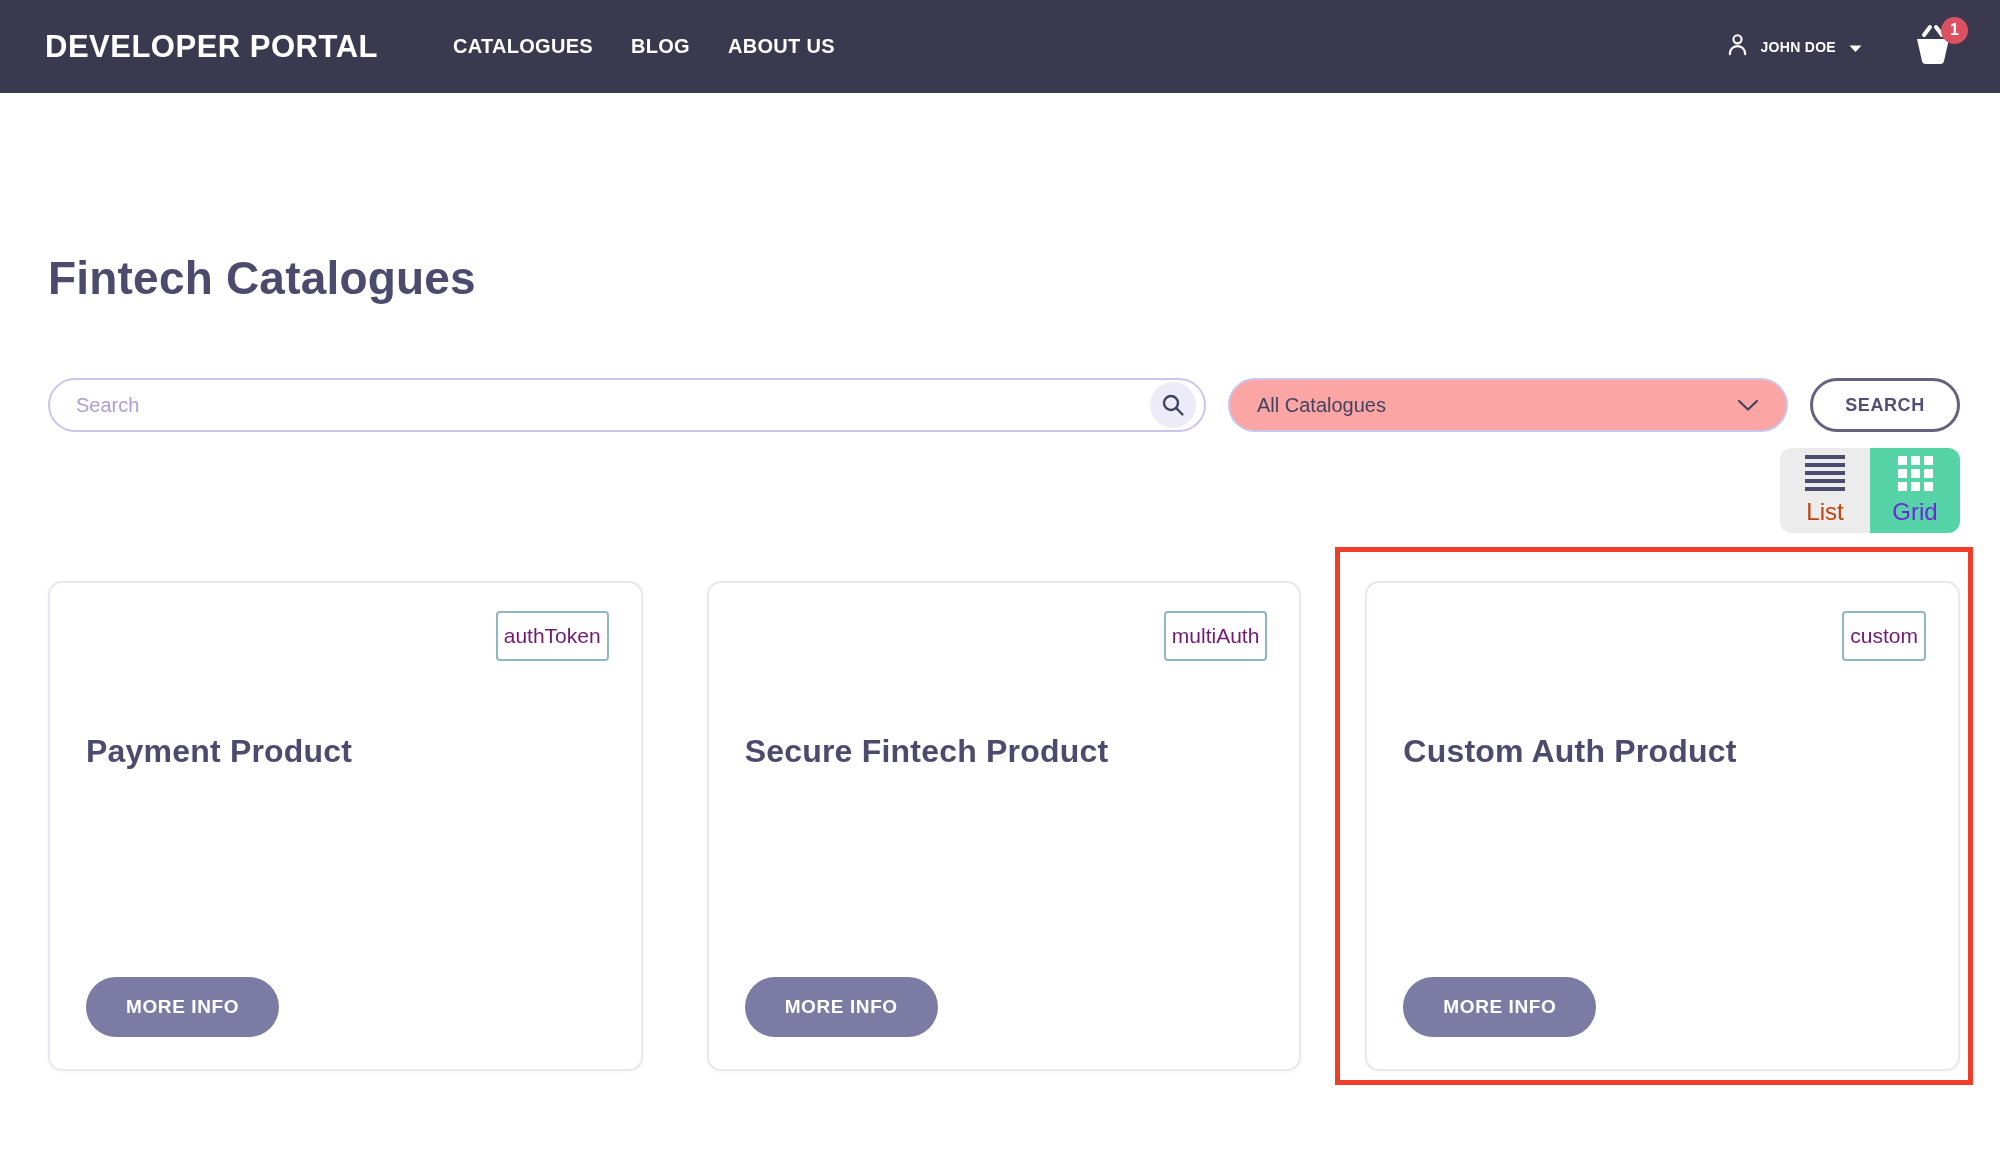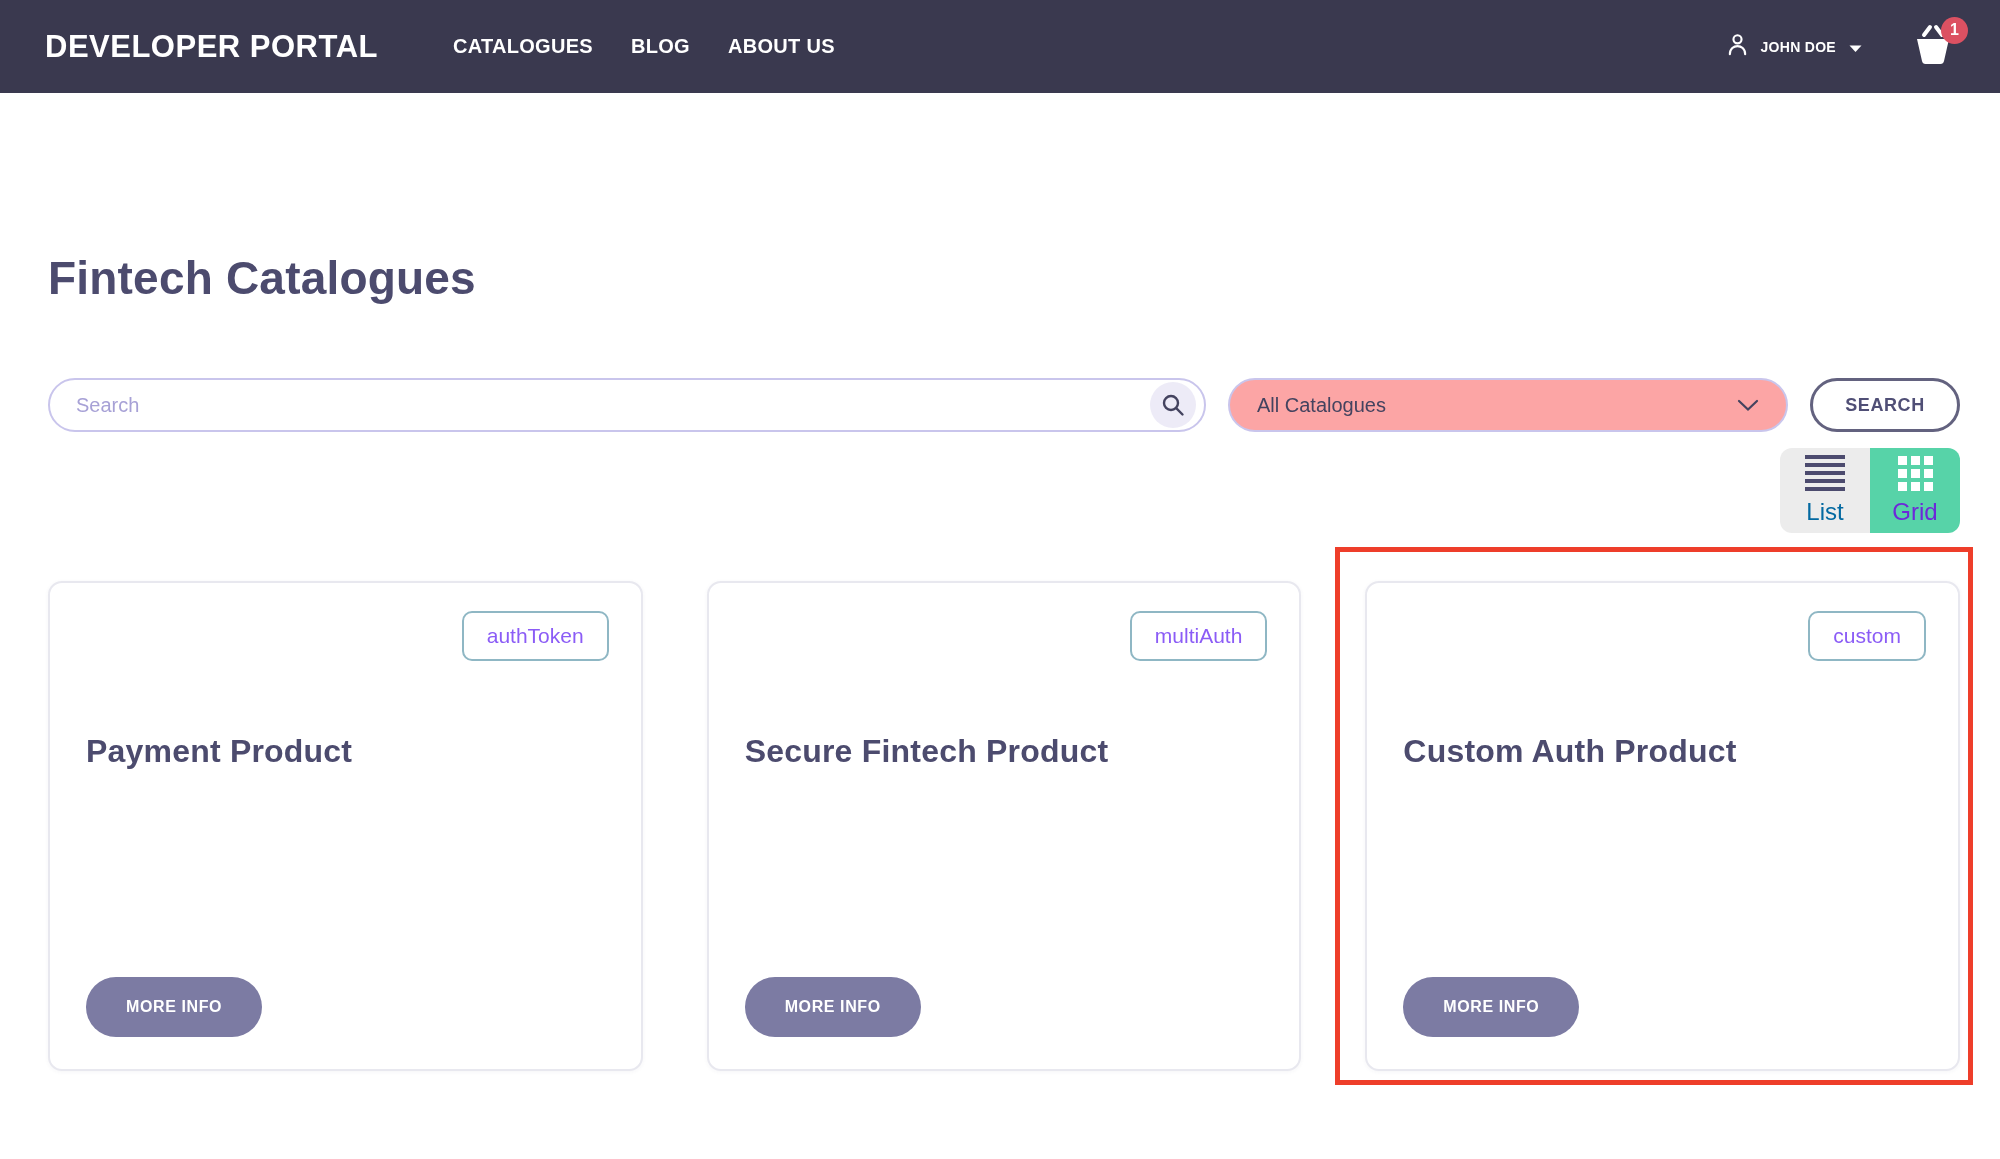--- a/index.html
+++ b/index.html
@@ -171,21 +171,21 @@
     display: flex;
     flex-direction: column;
     align-items: center;
     justify-content: center;
     gap: 7px;
     font-size: 24px;
     cursor: pointer;
   }
   .toggle-list {
     background: #ececec;
-    color: #0369a1;
+    color: #c2410c;
     border-radius: 12px 0 0 12px;
     text-align: right;
   }
   .toggle-grid {
     background: #57d3a8;
     color: #6d28d9;
     border-radius: 0 12px 12px 0;
   }
   .list-icon {
     width: 40px;
@@ -213,24 +213,24 @@
     background: #ffffff;
     border: 2px solid #e8e8ef;
     border-radius: 14px;
     box-shadow: 0 1px 4px rgba(60, 60, 90, 0.05);
   }
   .card-tag {
     position: absolute;
     top: 28px;
     right: 32px;
     border: 2.5px solid #8fb7c4;
-    border-radius: 10px;
-    padding: 11px 23px;
+    border-radius: 4px;
+    padding: 11px 6px;
     font-size: 21px;
-    color: #8b5cf6;
+    color: #701a75;
   }
   .card-title {
     position: absolute;
     top: 150px;
     left: 36px;
     font-size: 32px;
     font-weight: bold;
     color: #4c4b6e;
     letter-spacing: 0.2px;
   }
@@ -238,21 +238,21 @@
     position: absolute;
     bottom: 32px;
     left: 36px;
     height: 60px;
     padding: 0 40px;
     border: none;
     border-radius: 30px;
     background: #7c7ba3;
     color: #ffffff;
     font-family: "Liberation Sans", sans-serif;
-    font-size: 16px;
+    font-size: 19px;
     font-weight: bold;
     letter-spacing: 0.6px;
     cursor: pointer;
   }
   .red-annotation {
     position: absolute;
     top: -36px;
     left: -32px;
     right: -15px;
     bottom: -16px;

